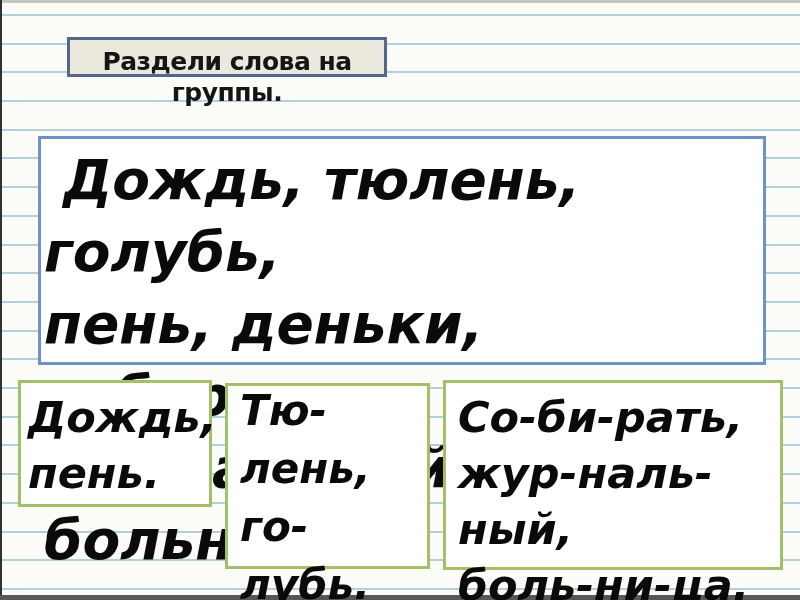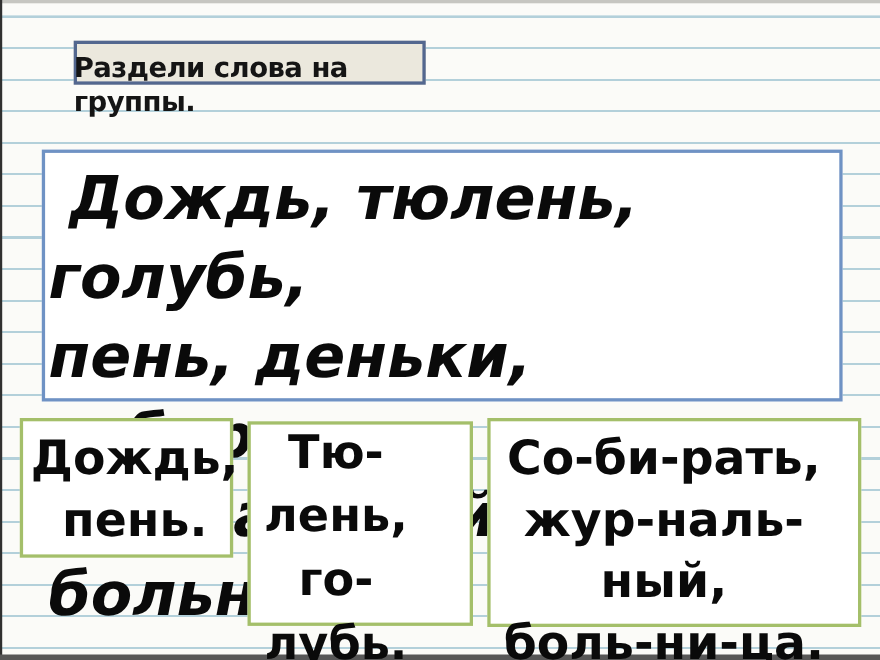--- a/index.html
+++ b/index.html
@@ -25,20 +25,21 @@
 
   
   .title-box {
     position: absolute; left: 67px; top: 37px; width: 314px; height: 34px;
     background: var(--title-fill, #ebe8dd);
     border: 3px solid var(--title-border, #53678f);
     z-index: 2;
   }
   .title-text {
     position: absolute; left: 67px; top: 46px; width: 320px;
+    text-align: center;
     font-weight: bold; font-size: 25px; line-height: 31px; letter-spacing: -0.5px;
     color: #151515;
     z-index: 3;
   }
 
   
   .main-box {
     position: absolute; left: 38px; top: 136px; width: 722px; height: 223px;
     background: #ffffff;
     border: 3px solid var(--main-border, #6f92c4);
@@ -57,24 +58,23 @@
     position: absolute; background: #ffffff;
     border: 3px solid var(--group-border, #a4bf6a);
     z-index: 6;
   }
   .group-box.g1 { left: 18px;  top: 380px; width: 188px; height: 121px; }
   .group-box.g2 { left: 225px; top: 383px; width: 199px; height: 180px; }
   .group-box.g3 { left: 443px; top: 380px; width: 334px; height: 184px; }
 
   .group-text {
     position: absolute;
-    font-weight: bold; 
+    font-weight: bold; font-style: italic;
     white-space: pre-wrap;
     z-index: 7;
-    text-align: center;
   }
   .group-text.g1 { left: 28px;  top: 389px; font-size: 43px; line-height: 56px; }
   .group-text.g2 { left: 240px; top: 382px; font-size: 42px; line-height: 58px; }
   .group-text.g3 { left: 458px; top: 389px; font-size: 43px; line-height: 56px; }
 </style>
 </head>
 <body>
 
 <div class="slide">
 

